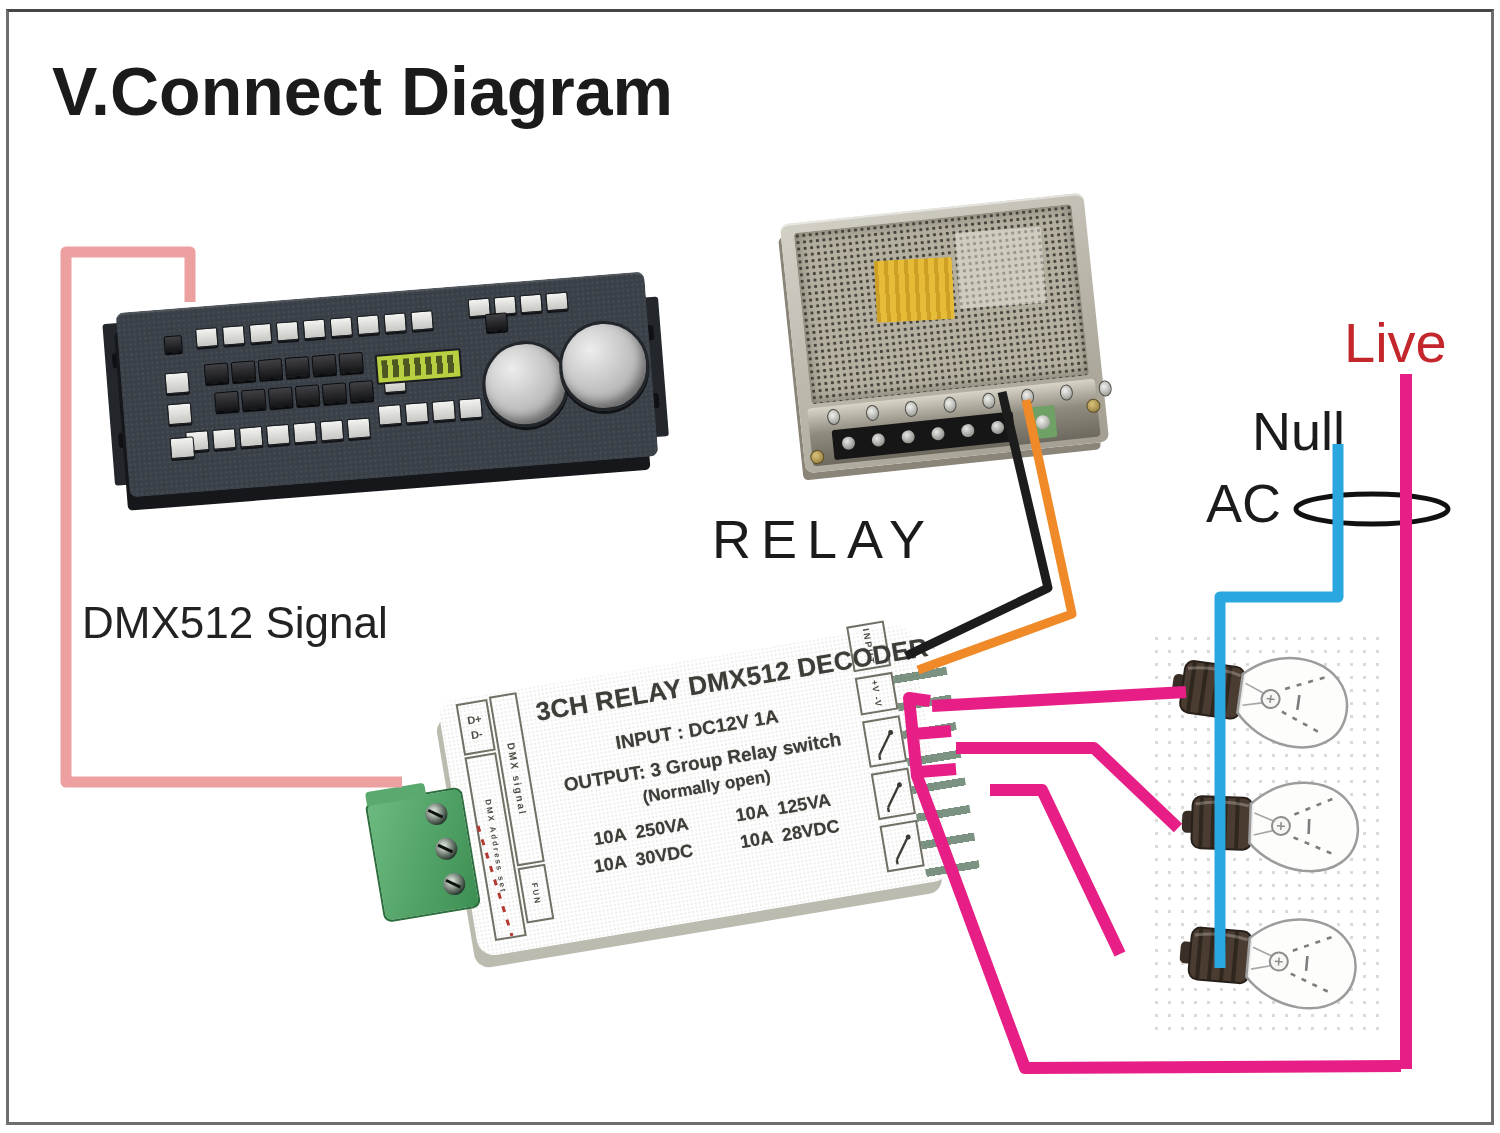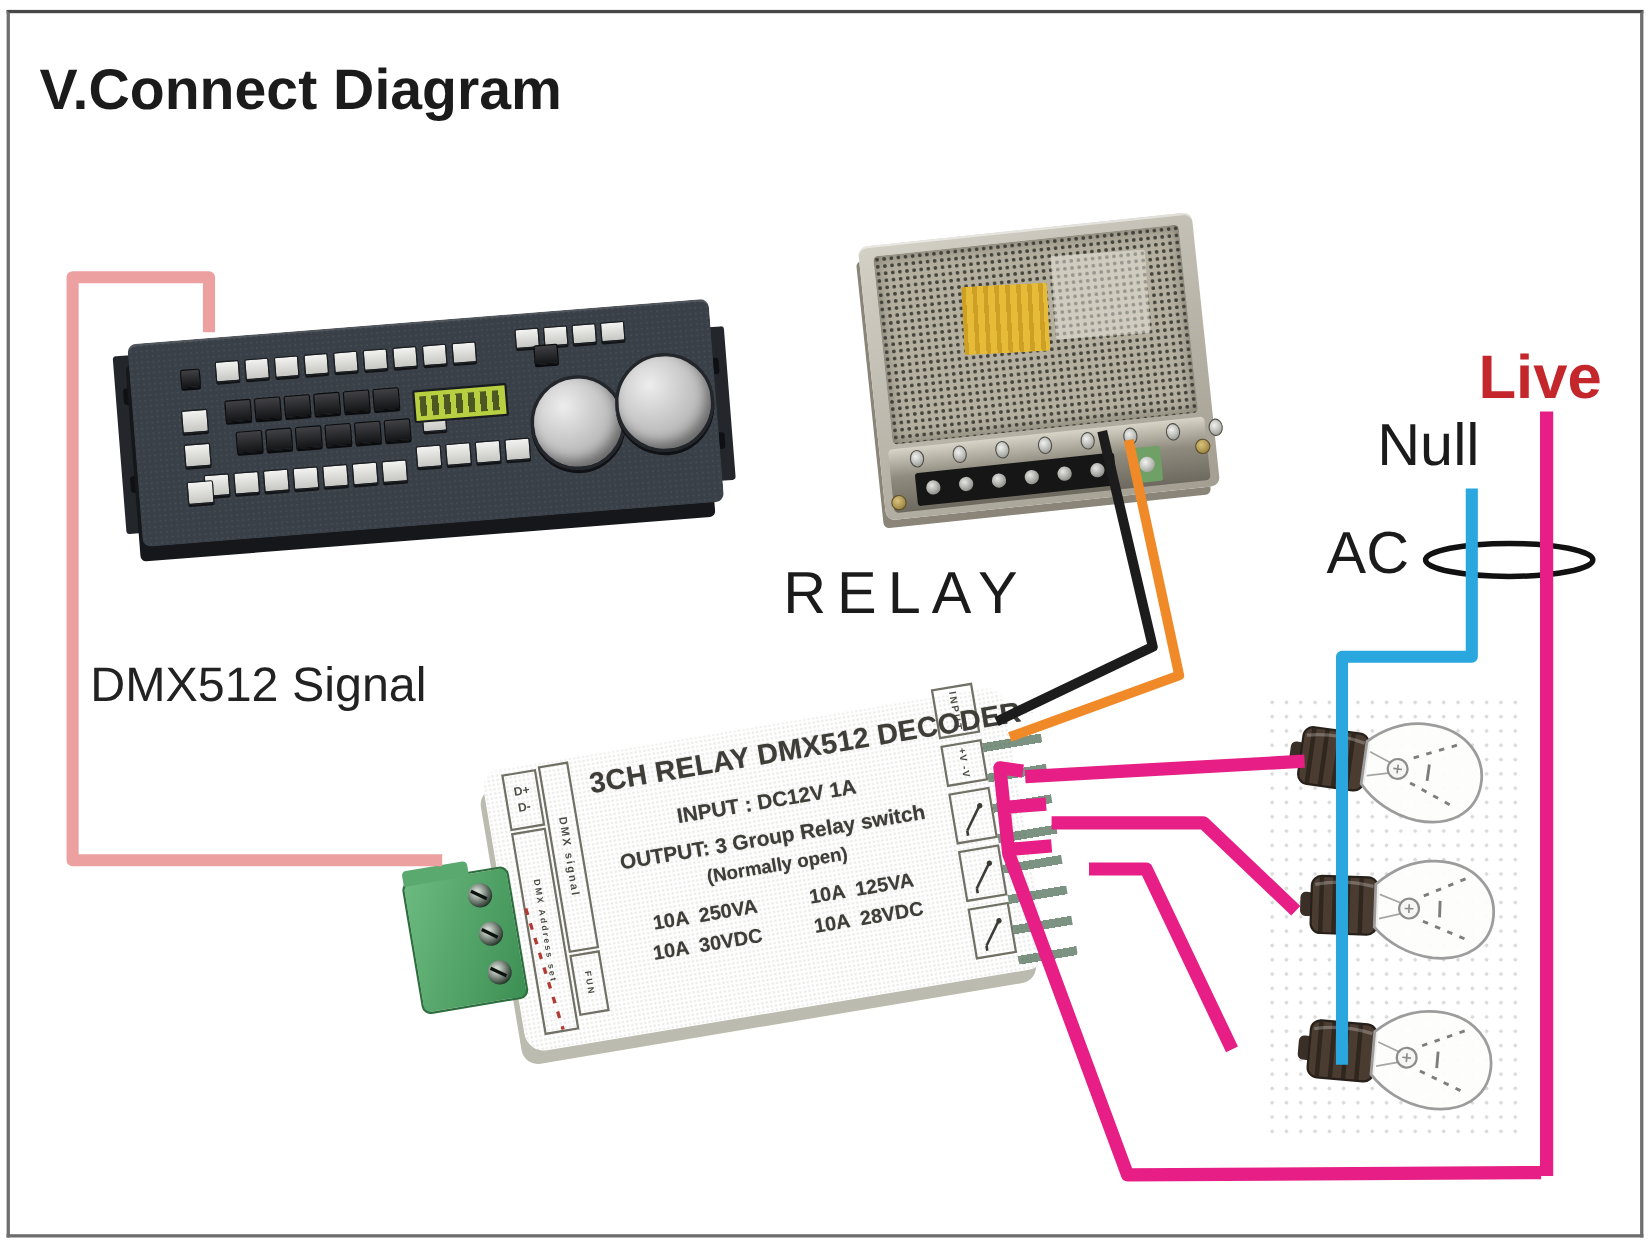--- a/index.html
+++ b/index.html
@@ -2,26 +2,26 @@
 <html><head>
 <meta charset="utf-8">
 <style>
   html,body{margin:0;padding:0;background:#fff;}
   #stage{position:relative;width:1500px;height:1133px;background:#fff;overflow:hidden;
          font-family:"Liberation Sans",sans-serif;}
   #frame{position:absolute;left:6px;top:9px;right:6px;bottom:8px;border:3px solid #6e6e6e;border-top-color:#474747;}
 
   
   .lbl{position:absolute;color:#1b1b1b;white-space:nowrap;}
-  #page-title{left:36px;top:52px;font-size:52px;font-weight:700;letter-spacing:0;}
+  #page-title{left:52px;top:52px;font-size:68px;font-weight:700;letter-spacing:0;}
   #dmx-label{left:82px;top:598px;font-size:44px;font-weight:400;color:#222;}
   #power-label{left:712px;top:508px;font-size:54px;letter-spacing:10px;}
-  #null-label{left:1252px;top:374px;font-size:54px;text-align:right;}
+  #null-label{left:1252px;top:400px;font-size:54px;text-align:right;}
   #ac-label{left:1206px;top:472px;font-size:54px;}
-  #live-label{left:1344px;top:310px;font-size:56px;color:#C4272B;font-weight:bold;}
+  #live-label{left:1344px;top:310px;font-size:56px;color:#C4272B;}
 
   
   #bulb-area{position:absolute;left:1150px;top:632px;width:230px;height:402px;
     background-image:radial-gradient(#dadada 1.6px,transparent 1.9px);background-size:13px 13px;}
 
   
   #console{position:absolute;left:122px;top:292px;width:530px;height:185px;transform:rotate(-4.5deg);}
   #console .rail{position:absolute;background:#23272c;}
   #console .rail.l{left:-14px;top:10px;width:22px;height:162px;border-radius:3px;}
   #console .rail.r{right:-12px;top:26px;width:20px;height:140px;border-radius:3px;}

